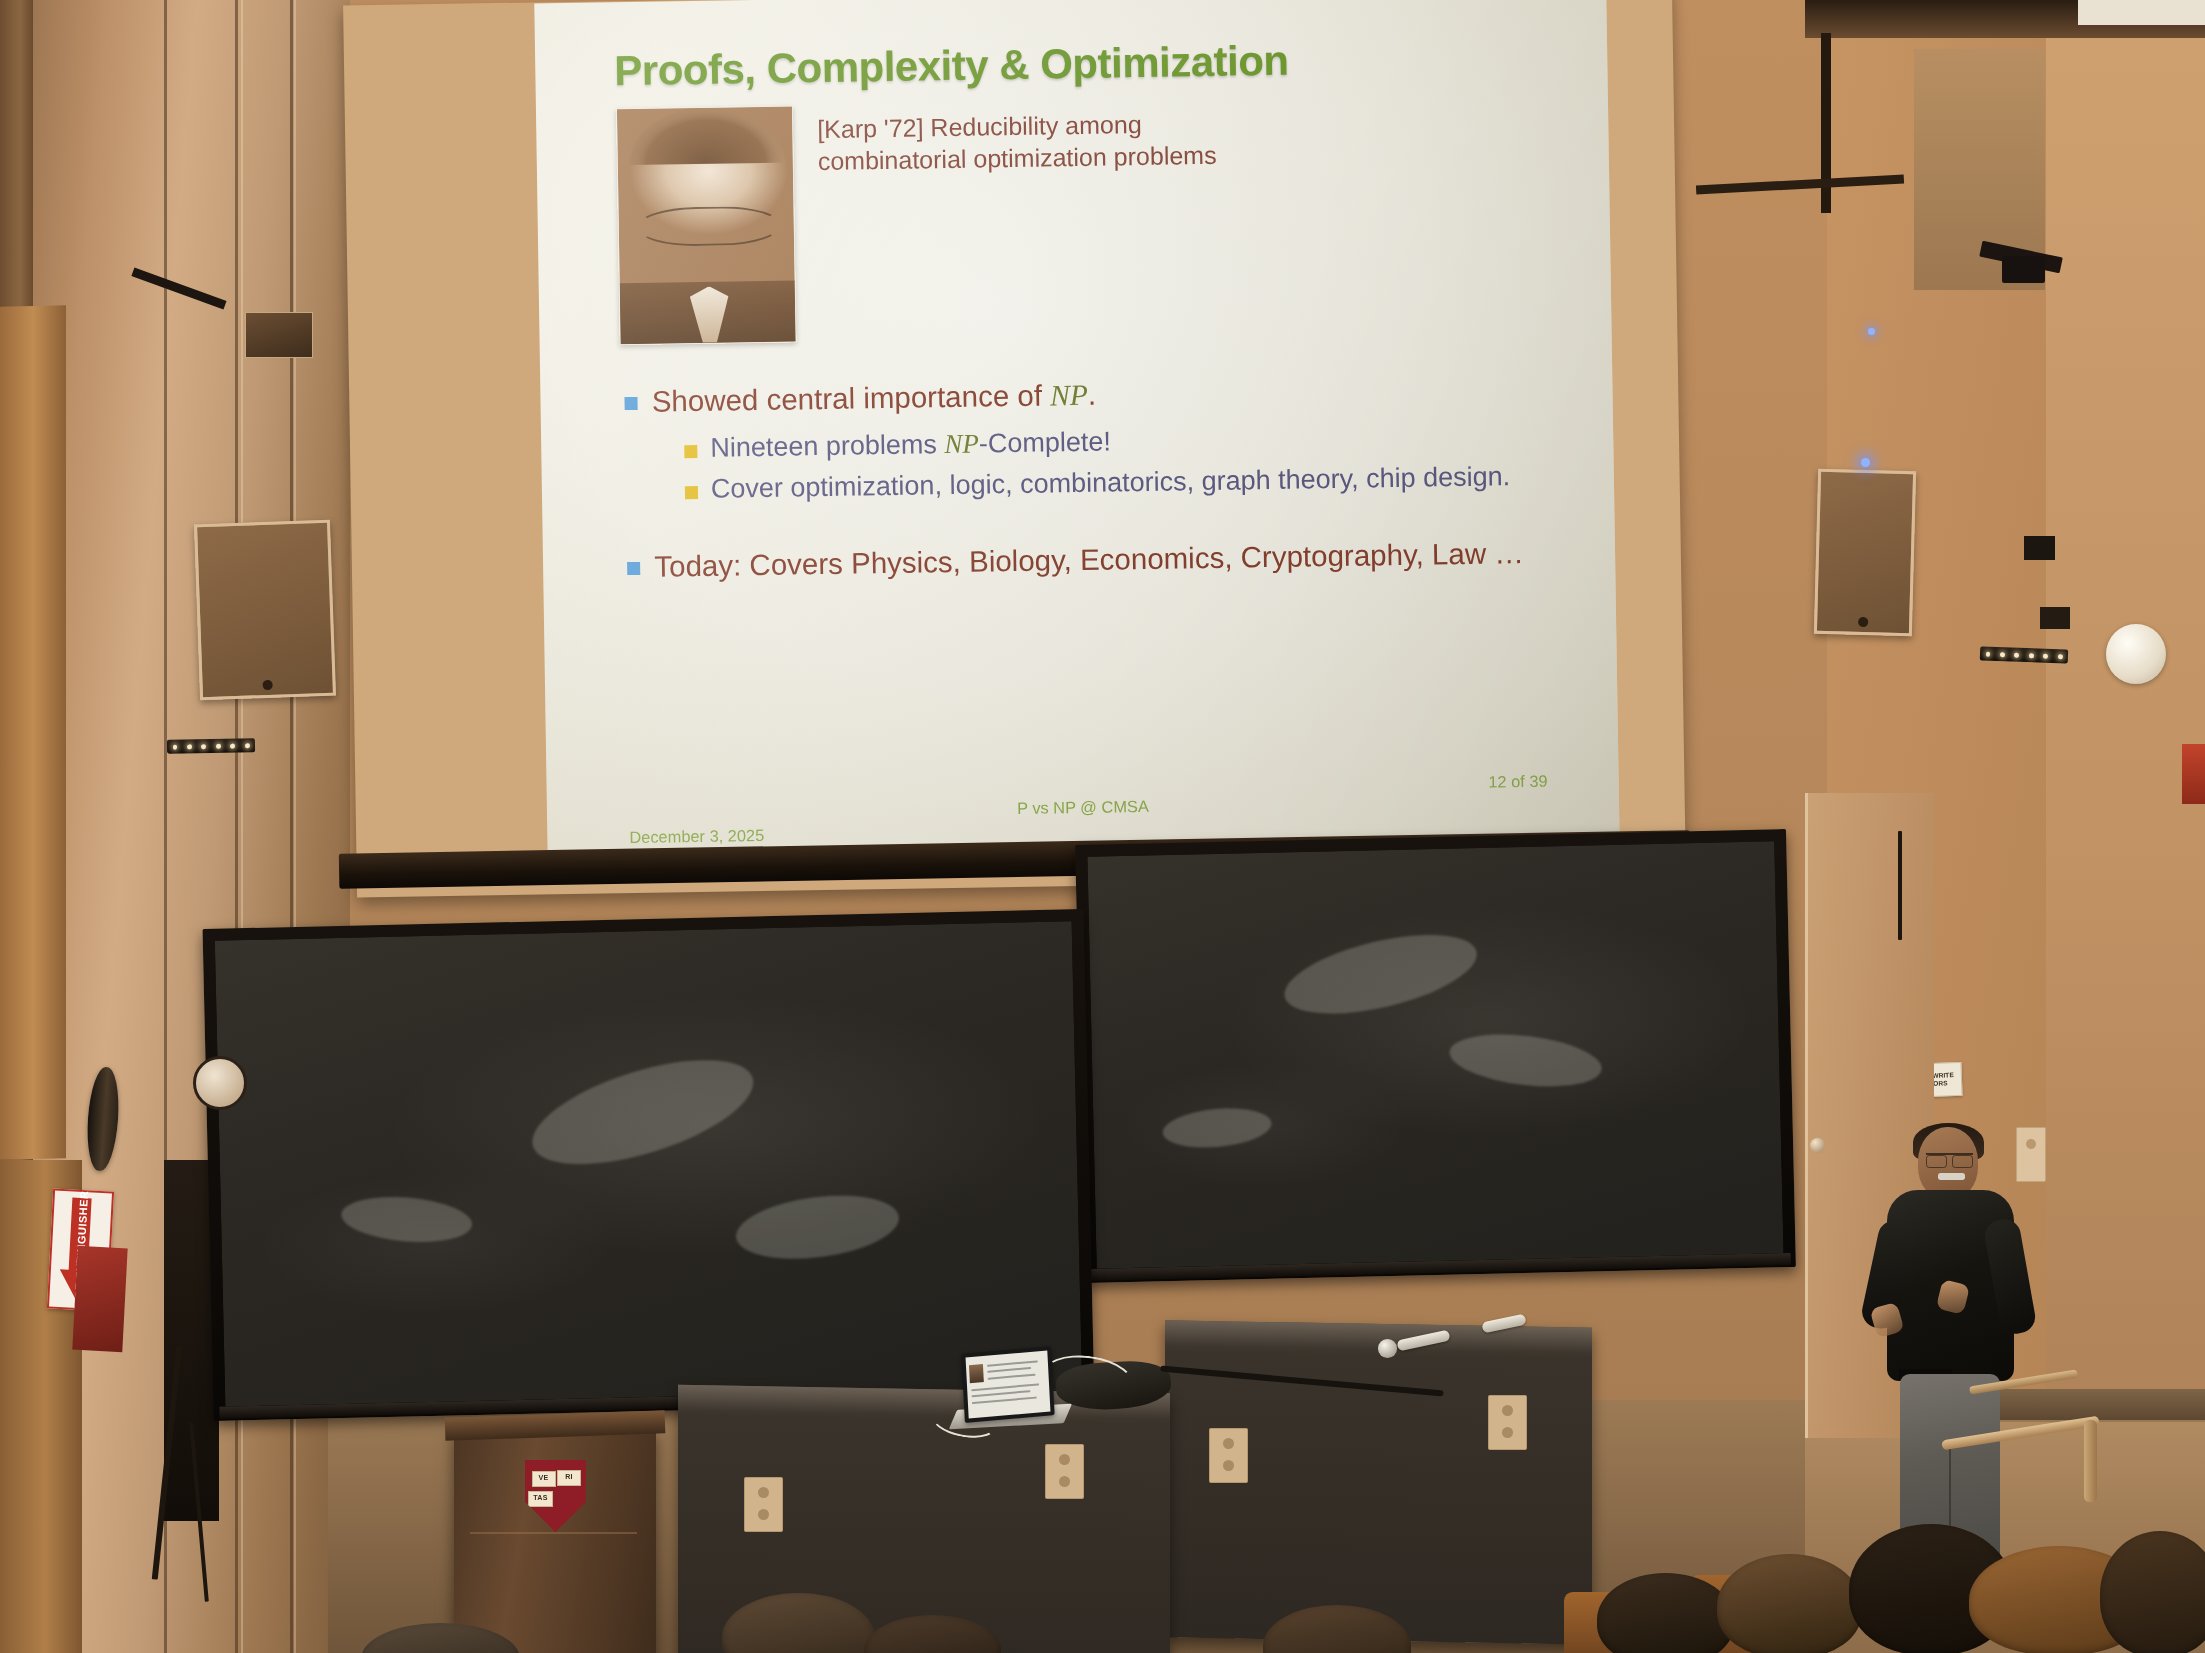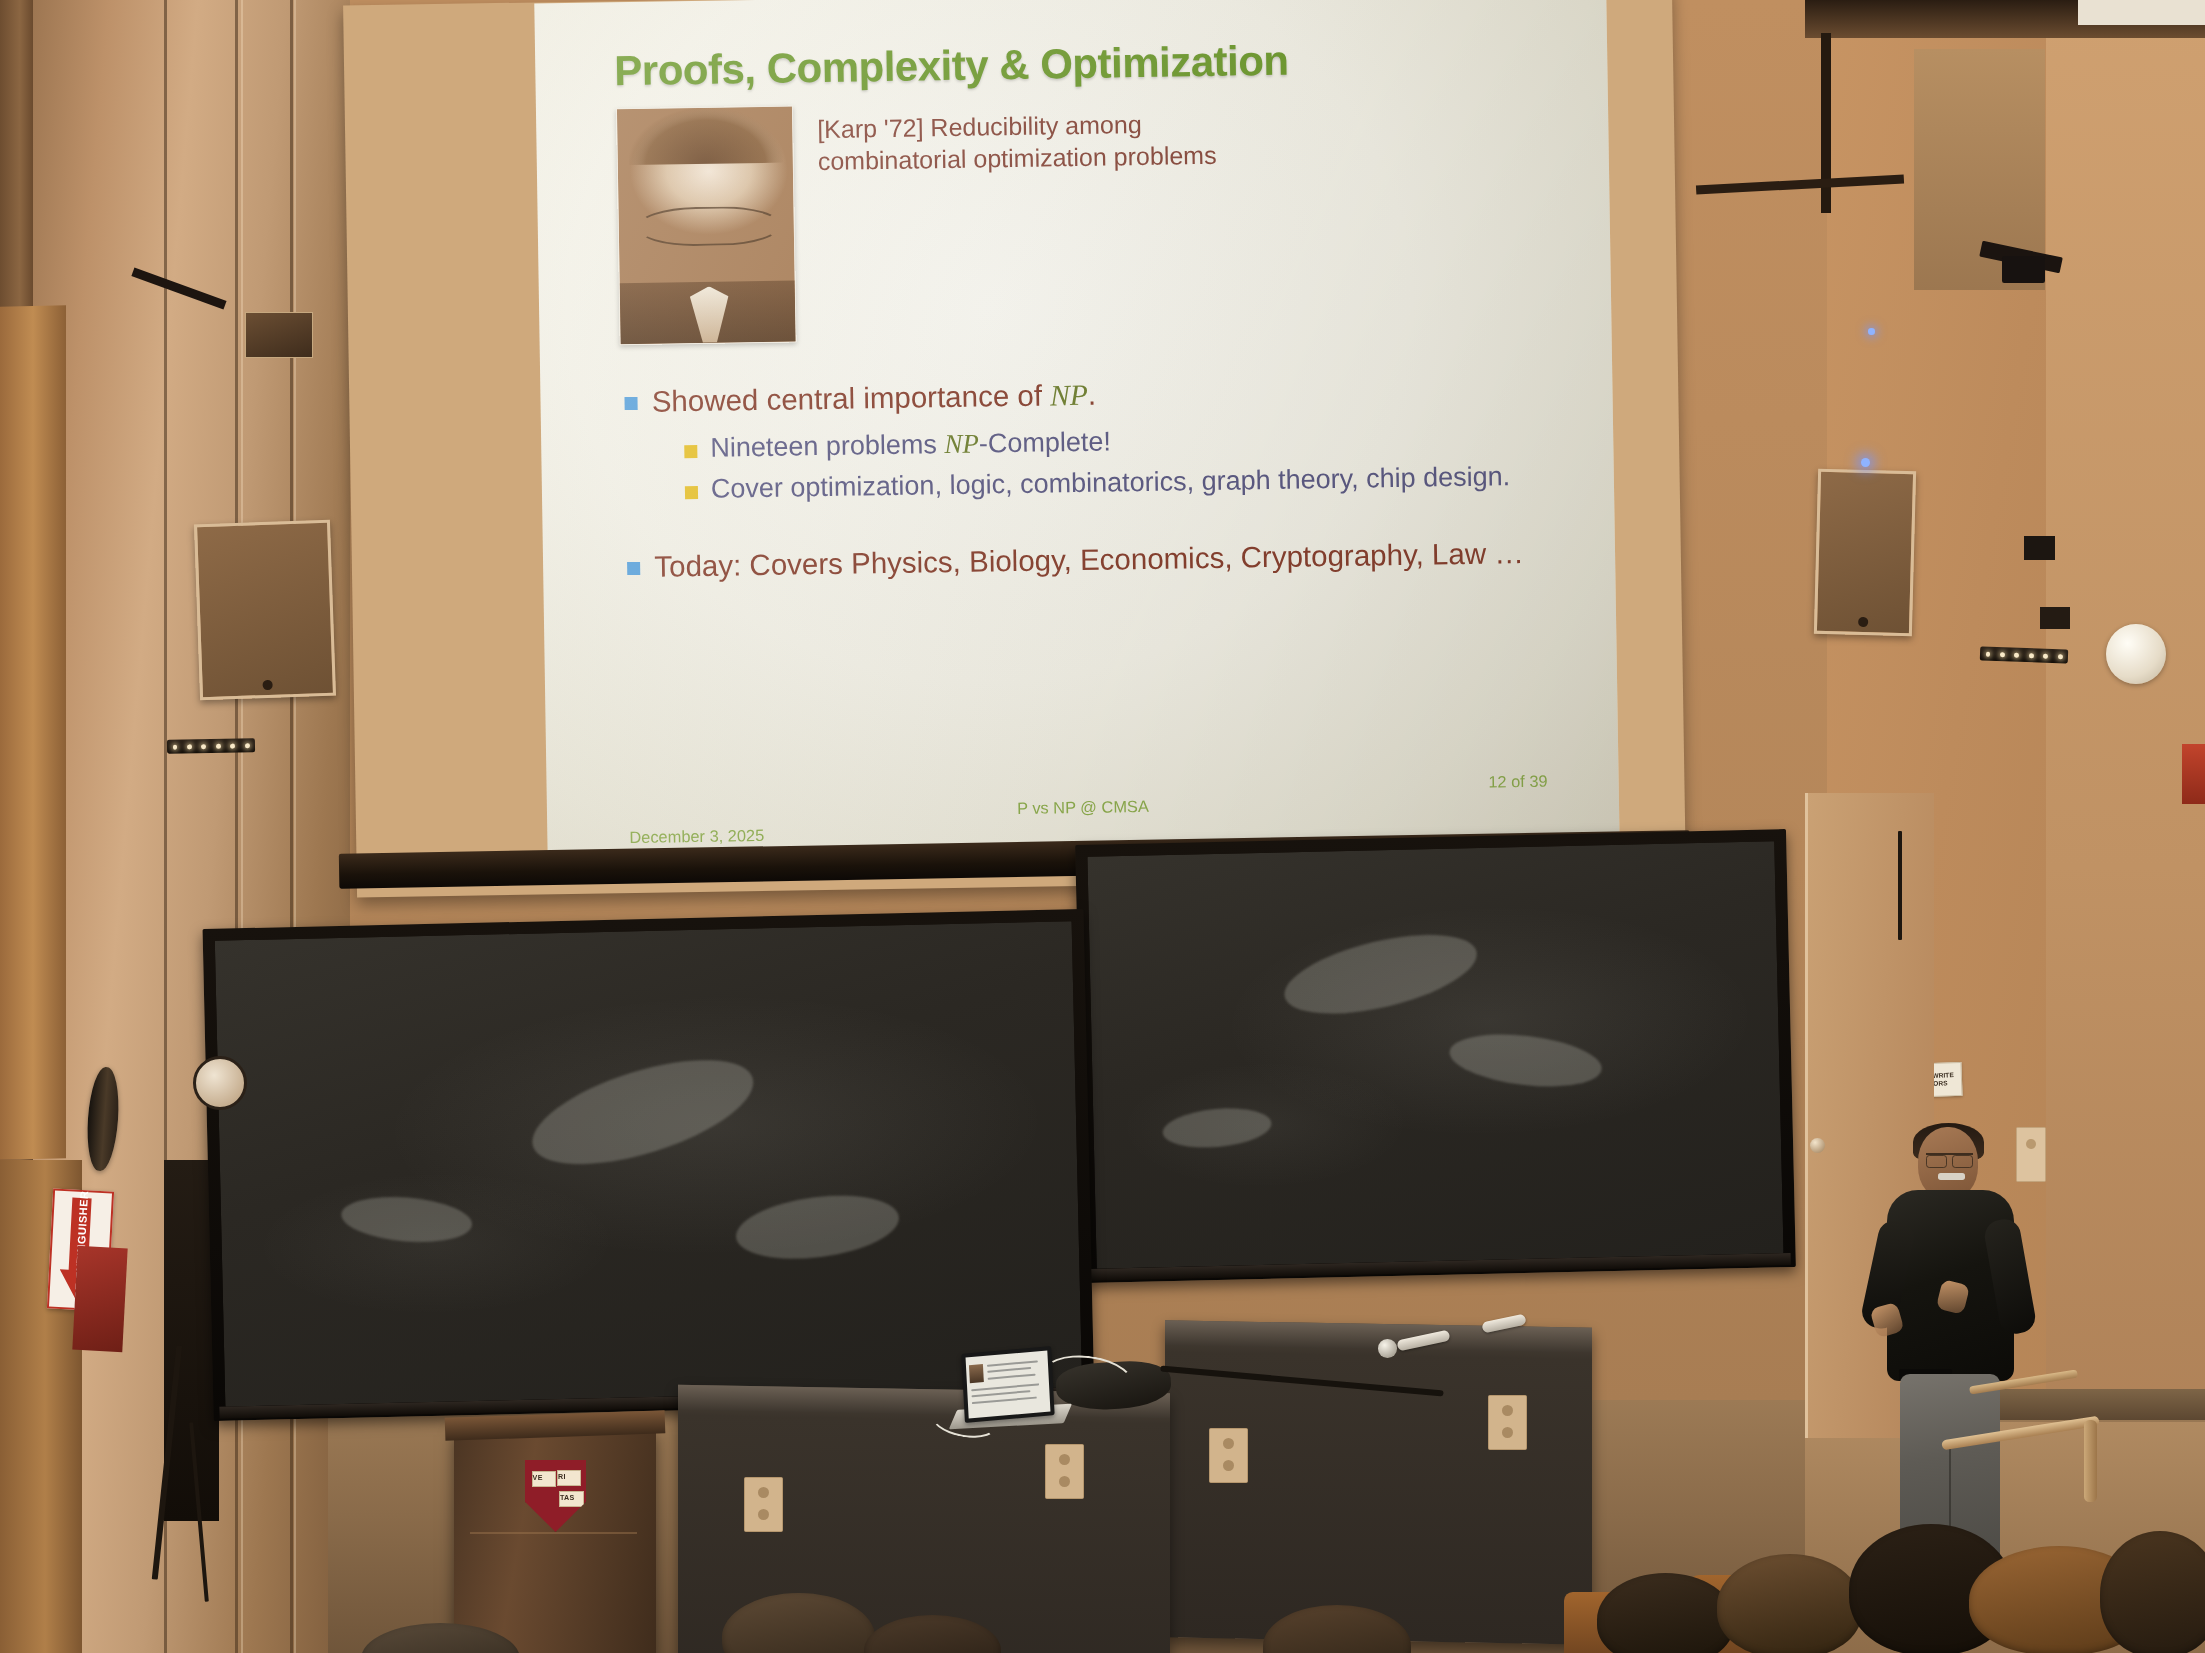--- a/index.html
+++ b/index.html
@@ -333,24 +333,24 @@
     border-top:2.2px solid rgba(160,120,80,.45);
   }
   .crest{
     position:absolute;left:71px;top:32px;width:61px;height:72px;
     background:#8f1d28;
     clip-path:polygon(0 0,100% 0,100% 58%,50% 100%,0 58%);
     box-shadow:0 1.6px 4.4px rgba(0,0,0,.45);
   }
   .crest .bk{position:absolute;background:#f2e6cf;border:1.1px solid #c9b894;}
   .crest .bk span{display:block;font-size:7.1px;font-weight:bold;color:#3a2d20;
-    text-align:left;line-height:12px;letter-spacing:0.3px;}
+    text-align:center;line-height:12px;letter-spacing:0.3px;}
   .bk1{left:6.6px;top:11px;width:22px;height:14.2px;}
   .bk2{left:32px;top:9.8px;width:22px;height:14.2px;}
-  .bk3{left:34px;top:31px;width:23px;height:14.2px;}
+  .bk3{left:3px;top:31px;width:23px;height:14.2px;}
 
   
   .person{position:absolute;left:1857px;top:1127px;width:180px;height:459px;}
   .p-head{
     position:absolute;left:61px;top:0;width:60px;height:72px;border-radius:48% 48% 44% 44%;
     background:linear-gradient(160deg,#a87a55,#7d5537);
   }
   .p-hair{
     position:absolute;left:56px;top:-4.4px;width:71px;height:38px;border-radius:60% 60% 28% 28%;
     background:linear-gradient(180deg,#241a12,#3b2a1c);

